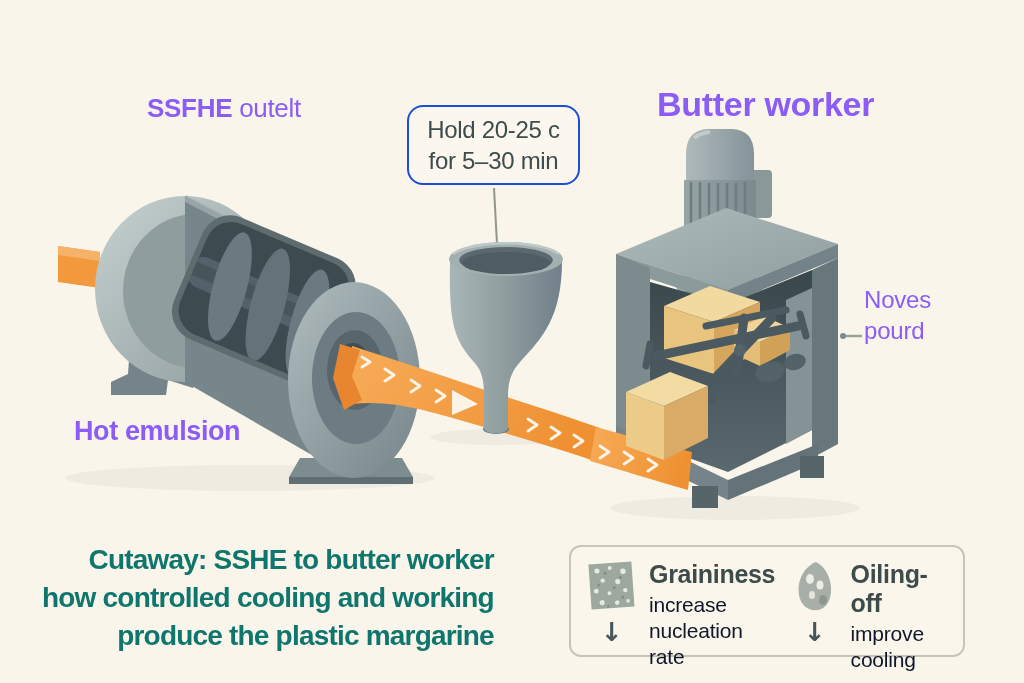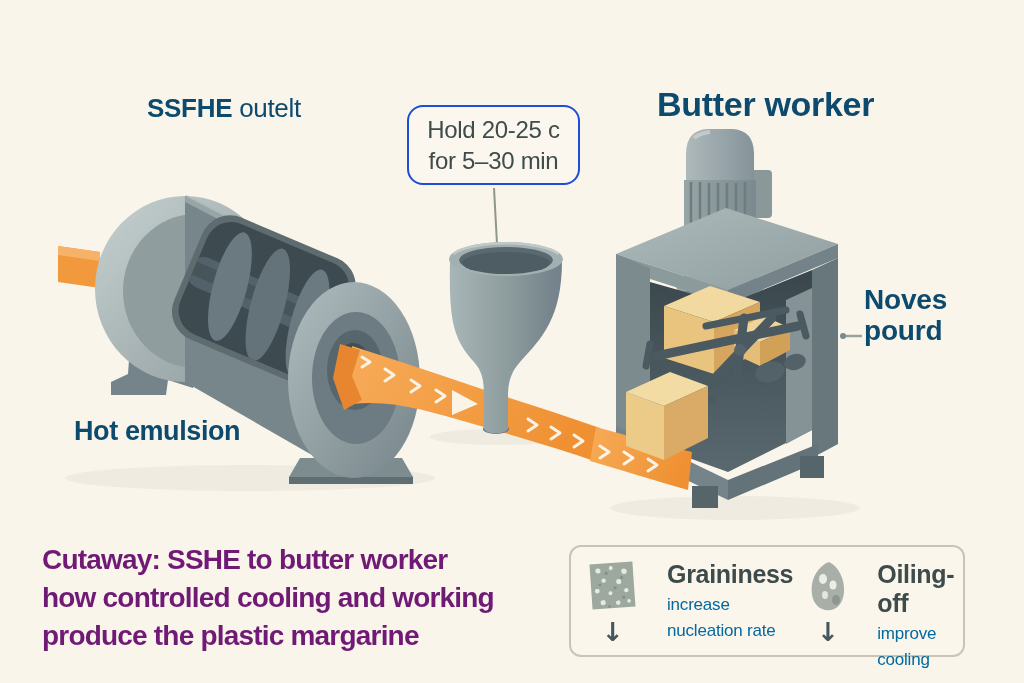--- a/index.html
+++ b/index.html
@@ -4,52 +4,52 @@
 <style>
   html,body{margin:0;padding:0;}
   .stage{
     position:relative;width:1024px;height:683px;overflow:hidden;
     background:#faf5eb;
     font-family:"Liberation Sans","DejaVu Sans",sans-serif;
     color:#3d4b4b;
   }
   .stage *{box-sizing:border-box;}
   .abs{position:absolute;}
-  .lbl{white-space:nowrap;color:#0c4a6e;}
+  .lbl{white-space:nowrap;color:#8b5cf6;}
   .bold{font-weight:700;}
   #illustration{position:absolute;left:0;top:0;width:1024px;height:683px;}
 
   
   .hold-box{
     left:407px;top:105px;width:173px;height:80px;
     border:2px solid #1d4ed8;border-radius:16px;background:#fbf7ee;
     text-align:center;padding-top:7px;
     font-size:24px;font-weight:500;line-height:31px;color:#3e4c4c;
     letter-spacing:-0.3px;
   }
 
   
   .sshe-label{left:147px;top:93px;font-size:26px;letter-spacing:-0.3px;}
   .butterworker-label{left:657px;top:85px;font-size:34px;font-weight:700;letter-spacing:-0.3px;}
-  .side-note{left:864px;top:284px;font-size:28px;font-weight:700;line-height:31px;letter-spacing:-0.2px;}
+  .side-note{left:864px;top:284px;font-size:24px;font-weight:400;line-height:31px;letter-spacing:-0.2px;}
   .hot-emulsion{left:64px;top:416px;font-size:27px;font-weight:700;letter-spacing:-0.4px;margin-left:10px;}
-  .caption{left:42px;top:541px;font-size:28px;font-weight:700;line-height:38px;letter-spacing:-0.8px;color:#701a75;}
+  .caption{left:42px;top:541px;font-size:28px;font-weight:700;line-height:38px;letter-spacing:-0.8px;color:#0f766e;text-align:right;}
 
   
   .legend{
     left:569px;top:545px;width:396px;height:112px;
     border:2px solid #c9c4b8;border-radius:12px;background:#faf6ec;
     display:flex;align-items:stretch;padding:13px 14px 10px 16px;gap:14px;
   }
   .legend-item{display:flex;gap:12px;}
   .legend-iconcol{display:flex;flex-direction:column;justify-content:space-between;align-items:center;width:52px;}
   .legend-arrow{font-family:"DejaVu Sans",sans-serif;font-size:26px;font-weight:700;color:#46565a;line-height:26px;}
-  .legend-textcol{display:flex;flex-direction:column;margin-left:16px;}
+  .legend-textcol{display:flex;flex-direction:column;}
   .legend-title{font-size:25px;font-weight:700;letter-spacing:-0.3px;margin-bottom:3px;}
-  .legend-line{font-size:17px;font-weight:400;line-height:26px;color:#0369a1;letter-spacing:-0.2px;}
+  .legend-line{font-size:21px;font-weight:400;line-height:26px;color:#0f172a;letter-spacing:-0.2px;}
 </style>
 </head>
 <body>
 
 <div class="stage">
 
   <svg id="illustration" viewBox="0 0 1024 683">
     <defs>
       <linearGradient id="gCap" x1="0" y1="0" x2="1" y2="1">
         <stop offset="0" stop-color="#c6d0d0"></stop>

